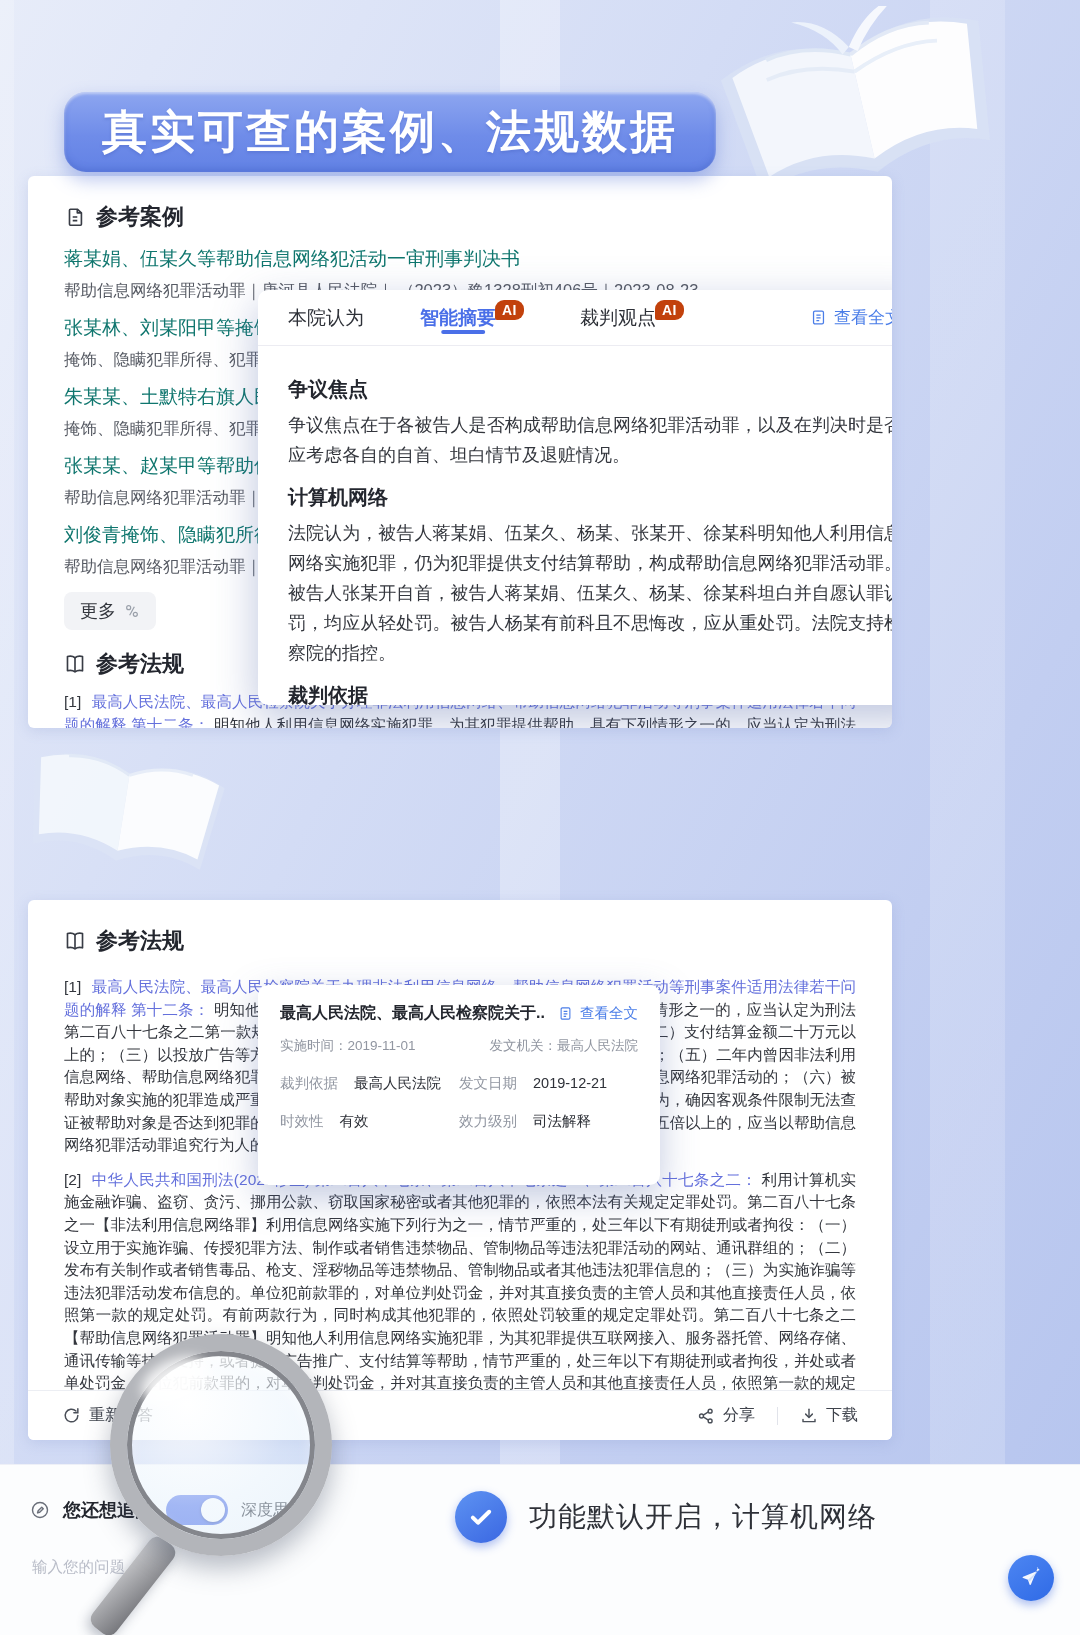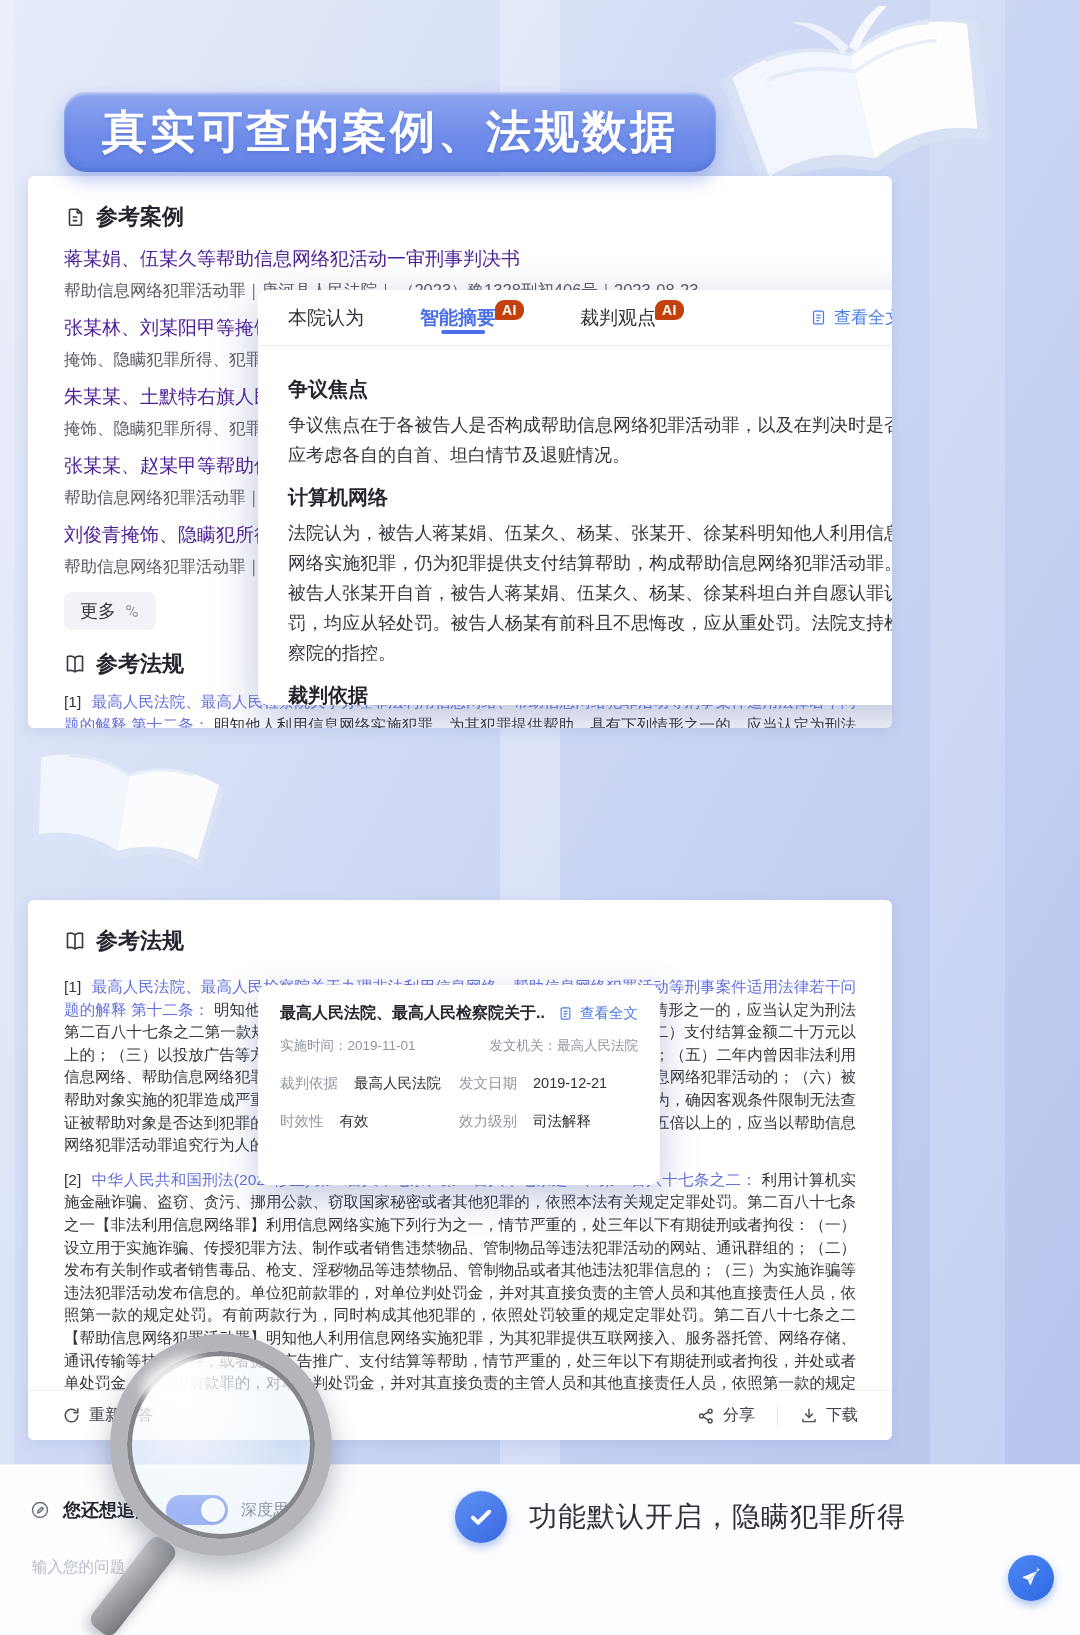--- a/index.html
+++ b/index.html
@@ -32,21 +32,21 @@
   .card{
     position:absolute;left:28px;width:864px;background:#fff;border-radius:6px;
     overflow:hidden;box-shadow:0 3px 14px rgba(110,130,195,.20);z-index:2;
   }
   .card1{top:176px;height:552px;}
   .card2{top:900px;height:540px;}
   .card-inner{padding:26px 36px 0 36px;position:relative;}
   .sec-head{display:flex;align-items:center;gap:10px;font-size:22px;font-weight:bold;color:#23262e;}
   .sec-head svg{flex:0 0 auto;}
   
-  .case-title{margin-top:14px;font-size:19px;line-height:25px;color:#4c1d95;cursor:pointer;}
+  .case-title{margin-top:14px;font-size:19px;line-height:25px;color:#0f766e;cursor:pointer;}
   .case-meta{margin-top:8px;font-size:16.5px;line-height:22px;color:#565a63;}
   .more-btn{
     display:inline-flex;align-items:center;gap:8px;margin-top:15px;
     padding:7px 16px;background:#f2f3f6;border-radius:8px;font-size:18px;color:#33363d;cursor:pointer;
   }
   .laws-head{margin-top:19px;}
   .law-par{margin-top:12px;font-size:15.5px;line-height:22.6px;color:#33363d;text-align:justify;}
   .law-idx{color:#33363d;margin-right:6px;}
   .law-link{color:#6470dc;cursor:pointer;}
   
@@ -351,21 +351,21 @@
           <div class="knob"></div>
         </div>
       <span class="toggle-label">深度思考</span>
     </div>
     <div class="tip">
       <div class="tip-circle">
         <svg class="icon" width="28" height="28" viewBox="0 0 24 24" fill="none" stroke="#ffffff" stroke-width="3.4" stroke-linecap="round" stroke-linejoin="round">
           <path d="M5 12.5l4.4 4.4L19 7.5"></path>
         </svg>
       </div>
-      <span class="tip-text">功能默认开启，隐瞒犯罪所得</span>
+      <span class="tip-text">功能默认开启，计算机网络</span>
     </div>
     <input class="ask-input" type="text" placeholder="输入您的问题..." style="">
     <div class="send-btn">
       <svg class="icon" width="22" height="22" viewBox="0 0 24 24" fill="#ffffff">
         <path d="M21.5 3.2L3.4 10.6c-.7.3-.7 1.2.05 1.45l5.2 1.75 1.8 5.3c.25.75 1.15.75 1.45.05l7.4-18.1c.3-.75-.45-1.5-1.2-1.2z" opacity=".95"></path>
         <path d="M8.65 13.8l2.1 1.9 9.3-12z" fill="#cfe0fb"></path>
       </svg>
     </div>
   </div>
 

